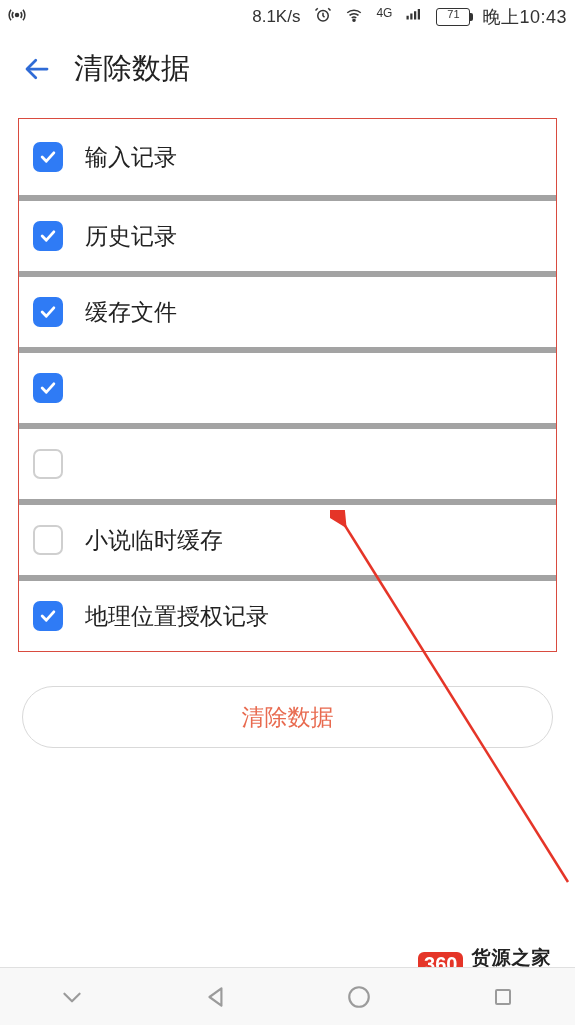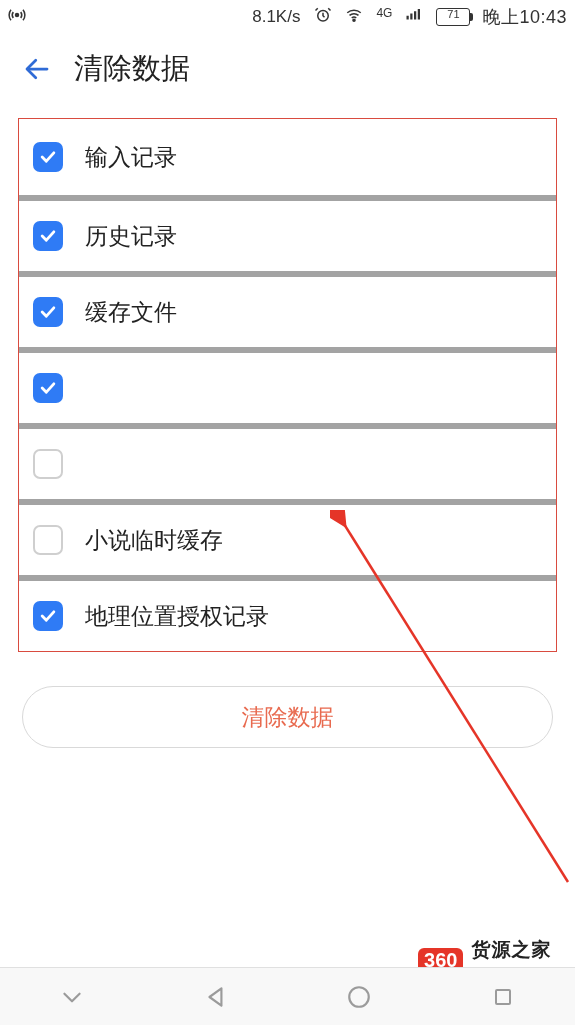--- a/index.html
+++ b/index.html
@@ -34,21 +34,21 @@
     
     .clear-wrap { padding:34px 22px; }
     .clear-btn { width:100%; height:62px; border:1px solid #d9d9d9; border-radius:31px; display:flex; align-items:center; justify-content:center; font-size:23px; color:#e86a4f; background:#fff; }
 
     
     .arrow-svg { position:absolute; top:510px; left:330px; width:250px; height:380px; pointer-events:none; }
 
     
     .watermark { position:absolute; right:8px; bottom:44px; display:flex; align-items:center; gap:8px; }
     .wm-badge { background:#e53528; color:#fff; font-weight:700; font-size:20px; padding:1px 6px; border-radius:6px; }
-    .wm-text { display:flex; flex-direction:column; line-height:1.1;gap:8px; }
+    .wm-text { display:flex; flex-direction:column; line-height:1.1; }
     .wm-text .cn { font-size:19px; font-weight:700; color:#222; letter-spacing:1px; }
     .wm-text .url { font-size:11px; color:#aaa; letter-spacing:0.5px; }
 
     
     .navbar { position:absolute; bottom:0; left:0; right:0; height:58px; display:flex; align-items:center; justify-content:space-around; border-top:1px solid #e0e0e0; background:#f8f8f8; }
     .nav-btn { width:40px; height:40px; display:flex; align-items:center; justify-content:center; color:#9b9b9b; }
   </style>
 </head>
 <body>
 <div class="screen">

